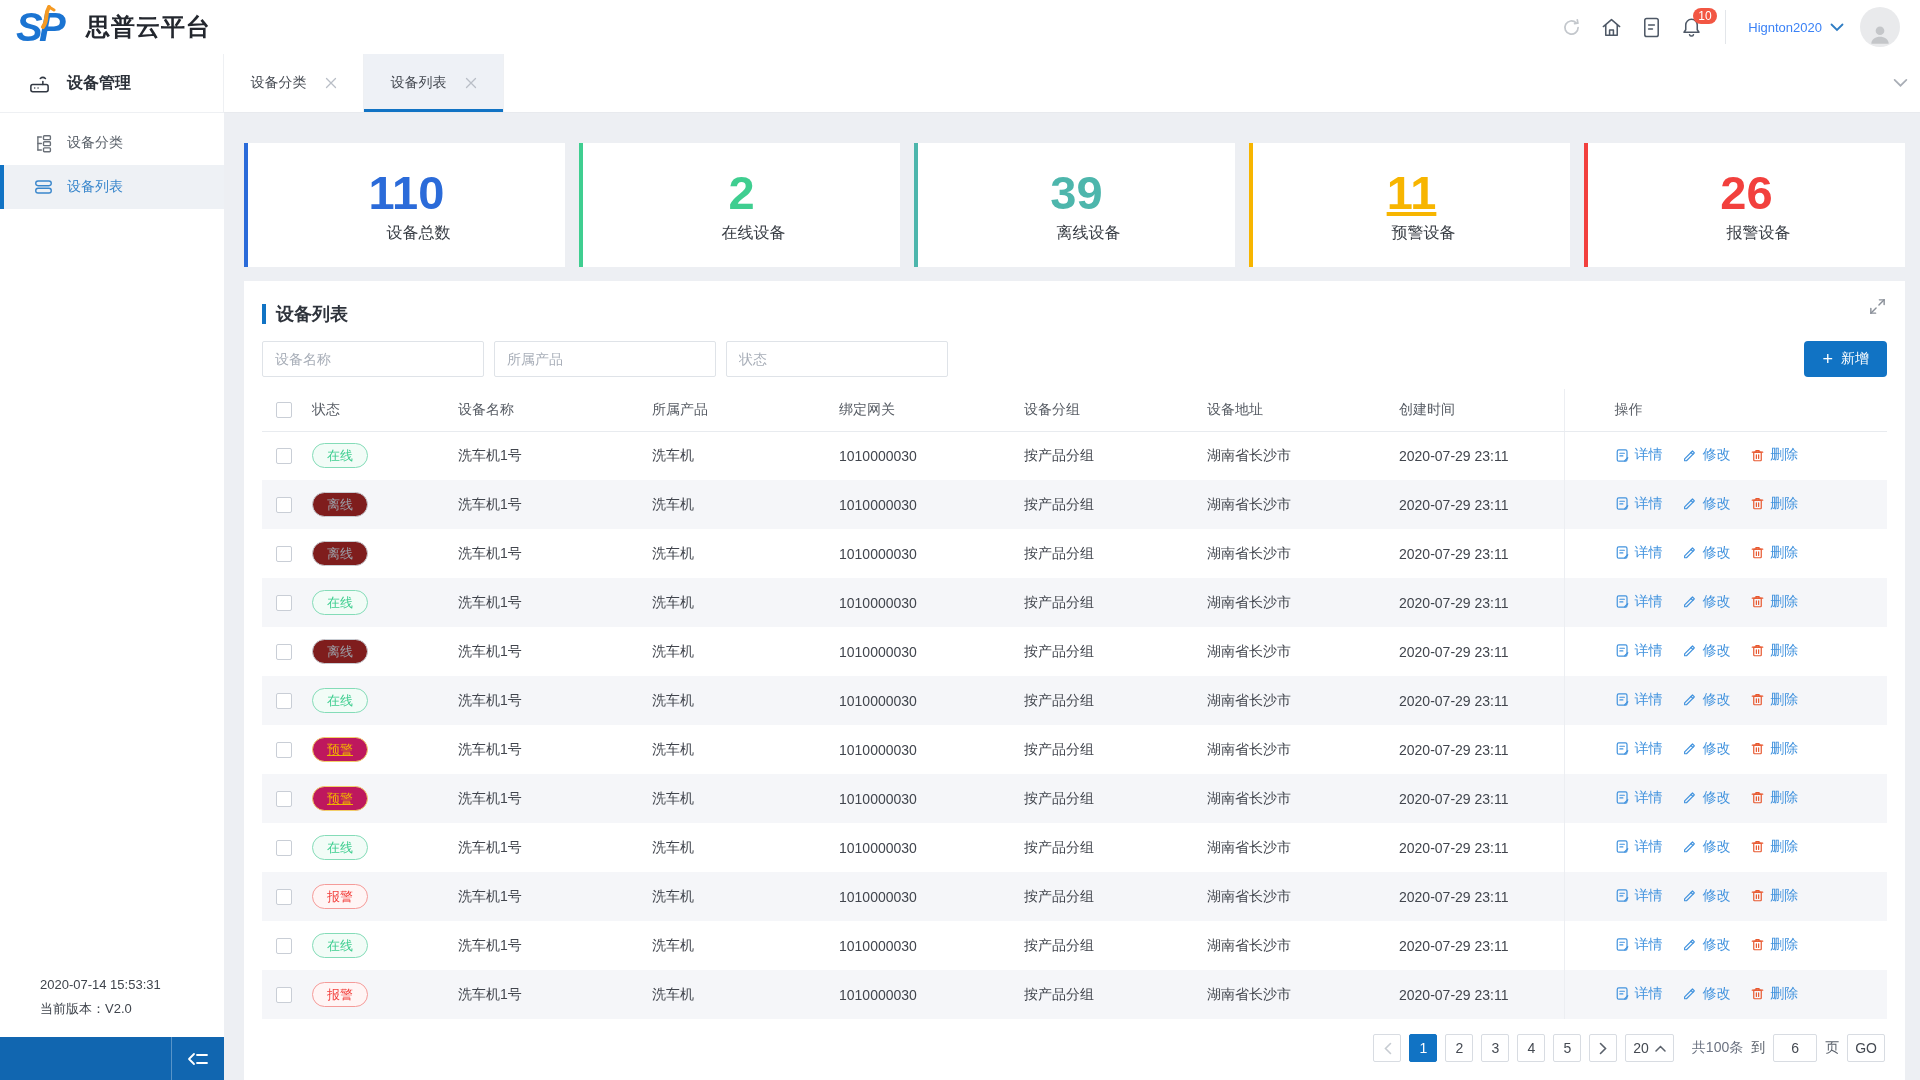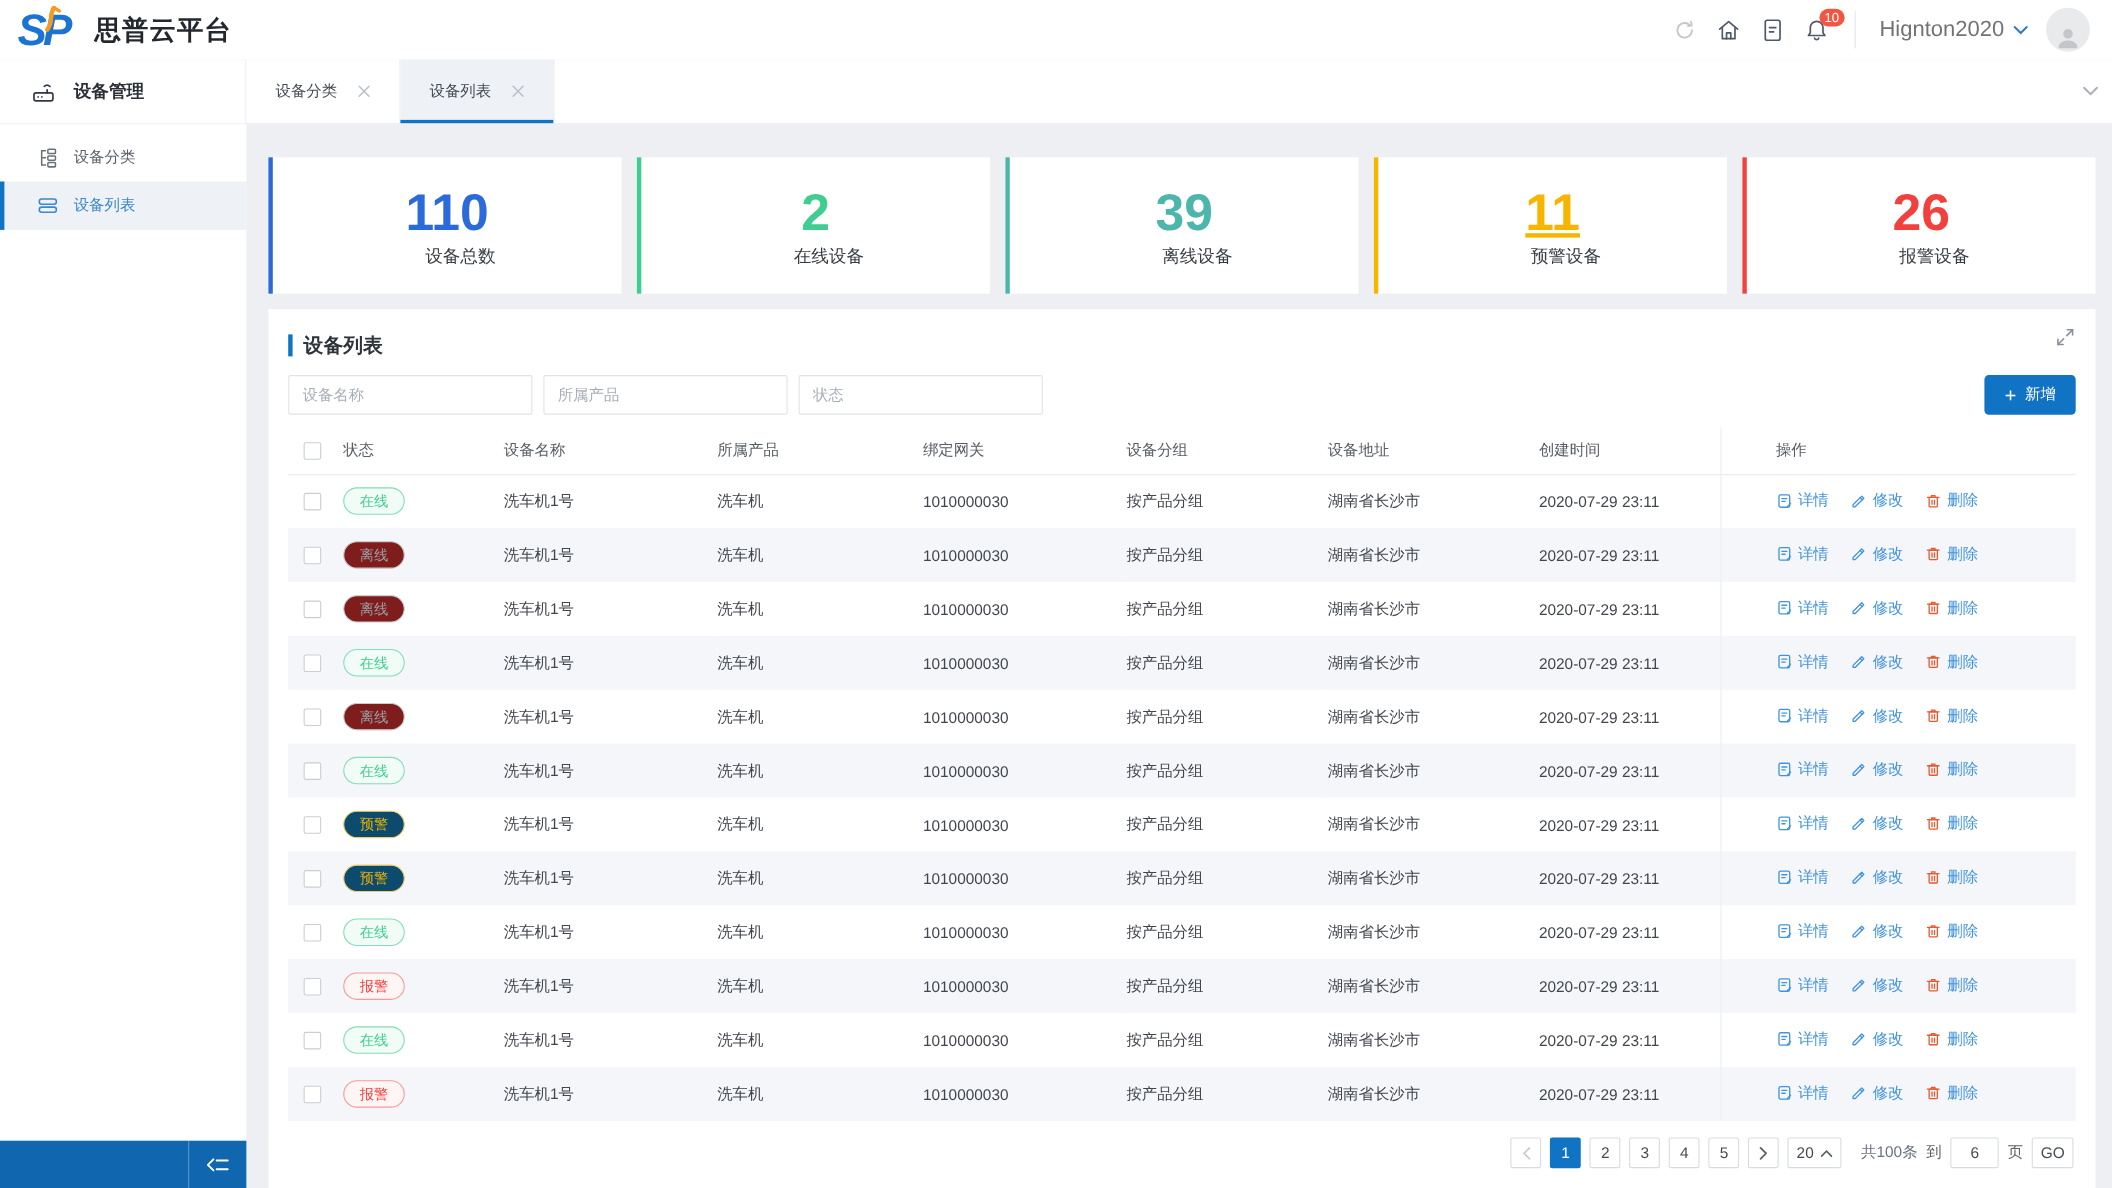--- a/index.html
+++ b/index.html
@@ -8,21 +8,21 @@
 
   
   .app-header { height:54px; background:#fff; display:flex; align-items:center; padding:0 20px 0 16px; }
   .logo-wrap { display:flex; align-items:center; gap:12px; }
   .logo-svg { display:block; }
   .app-title { font-size:24px; font-weight:bold; color:#23272e; letter-spacing:1px; }
   .header-right { margin-left:auto; display:flex; align-items:center; }
   .hicon { display:flex; align-items:center; justify-content:center; width:40px; cursor:pointer; position:relative; }
   .badge { position:absolute; top:-8px; left:22px; background:#f25643; color:#fff; font-size:12px; line-height:16px; padding:0 5px; border-radius:9px; }
   .header-divider { width:1px; height:34px; background:#e3e6ea; margin:0 22px 0 14px; }
-  .username-wrap { display:flex; align-items:center; gap:8px; cursor:pointer; color:#737373; font-size:20px; }
+  .username-wrap { display:flex; align-items:center; gap:8px; cursor:pointer; color:#3b82f6; font-size:13px; }
   .avatar { width:40px; height:40px; border-radius:50%; background:#e9eaec; margin-left:16px; display:flex; align-items:flex-end; justify-content:center; overflow:hidden; cursor:pointer; }
 
   
   .layout { display:flex; height:1026px; }
   aside { width:224px; background:#fff; display:flex; flex-direction:column; }
   .side-header { height:59px; flex:none; display:flex; align-items:center; gap:16px; padding-left:28px; border-bottom:1px solid #eef0f3; border-right:1px solid #eef0f3; }
   .side-header-label { font-size:16px; font-weight:bold; color:#2b3038; }
   .menu { flex:1; padding-top:8px; }
   .menu-item { height:44px; display:flex; align-items:center; gap:14px; padding-left:30px; font-size:14px; color:#596069; cursor:pointer; border-left:4px solid transparent; }
   .menu-item.active { background:#eef1f5; border-left-color:#1173c4; color:#3a87cc; }
@@ -63,21 +63,21 @@
   
   table { width:100%; border-collapse:collapse; table-layout:fixed; margin-top:12px; }
   thead th { height:42px; font-size:14px; color:#575c64; font-weight:normal; text-align:left; border-bottom:1px solid #e8ebef; }
   tbody td { height:49px; font-size:14px; color:#41454d; }
   tbody tr:nth-child(even) { background:#f5f6f9; }
   .cb-cell { text-align:left; padding-left:14px; }
   .checkbox { display:inline-block; width:16px; height:16px; border:1px solid #c9ced6; border-radius:2px; background:#fff; vertical-align:middle; cursor:pointer; }
   .status-pill { display:inline-block; min-width:56px; text-align:center; padding:4px 10px; border-radius:14px; font-size:13px; border:1px solid; line-height:15px; }
   .st-online  { color:#3fce90; border-color:#84dcb8; background:#f2fcf7; }
   .st-offline { color:#9aa0a8; border-color:#c9cdd3; background:#7f1d1d; }
-  .st-warning { color:#f0b400; border-color:#f3cf6a; background:#0c4a6e; }
+  .st-warning { color:#f0b400; border-color:#f3cf6a; background:#be185d;text-decoration:underline; }
   .st-alarm   { color:#f2403d; border-color:#f59b99; background:#fff5f5; }
   .actions-col { border-left:1px solid #eceef2; padding-left:50px; }
   .act { color:#4293de; display:inline-flex; align-items:center; gap:5px; margin-right:16px; cursor:pointer; white-space:nowrap; }
 
   
   .pagination { margin-top:auto; flex:none; display:flex; align-items:center; justify-content:flex-end; gap:8px; padding:14px 2px 18px; font-size:14px; color:#5a616b; }
   .pages { display:flex; gap:8px; }
   .pg { min-width:28px; height:28px; border:1px solid #d8dce2; border-radius:2px; display:inline-flex; align-items:center; justify-content:center; background:#fff; padding:0 7px; cursor:pointer; color:#454a52; font-size:14px; }
   .pg.active { background:#1173c4; border-color:#1173c4; color:#fff; }
   .pg.disabled { color:#c7ccd2; cursor:default; }
@@ -168,20 +168,24 @@
         <span>设备分类</span>
       </div>
       <div class="menu-item active">
         <svg width="19" height="16" viewBox="0 0 22 18" fill="none" stroke="#3a87cc" stroke-width="1.6">
           <rect x="2" y="2" width="18" height="5.5" rx="2.7"></rect>
             <rect x="2" y="10.5" width="18" height="5.5" rx="2.7"></rect>
         </svg>
         <span>设备列表</span>
       </div>
     </nav>
+    <div class="side-footer">
+      <div>2020-07-14 15:53:31</div>
+      <div>当前版本：V2.0</div>
+    </div>
     <div class="side-collapse">
       <div class="collapse-spacer"></div>
       <div class="collapse-btn">
         <svg width="26" height="18" viewBox="0 0 26 18" fill="none" stroke="#ffffff" stroke-width="1.8" stroke-linecap="round" stroke-linejoin="round">
           <path d="M9 4L4 9l5 5"></path>
             <path d="M12 5h10"></path>
             <path d="M12 13h10"></path>
         </svg>
       </div>
     </div>

